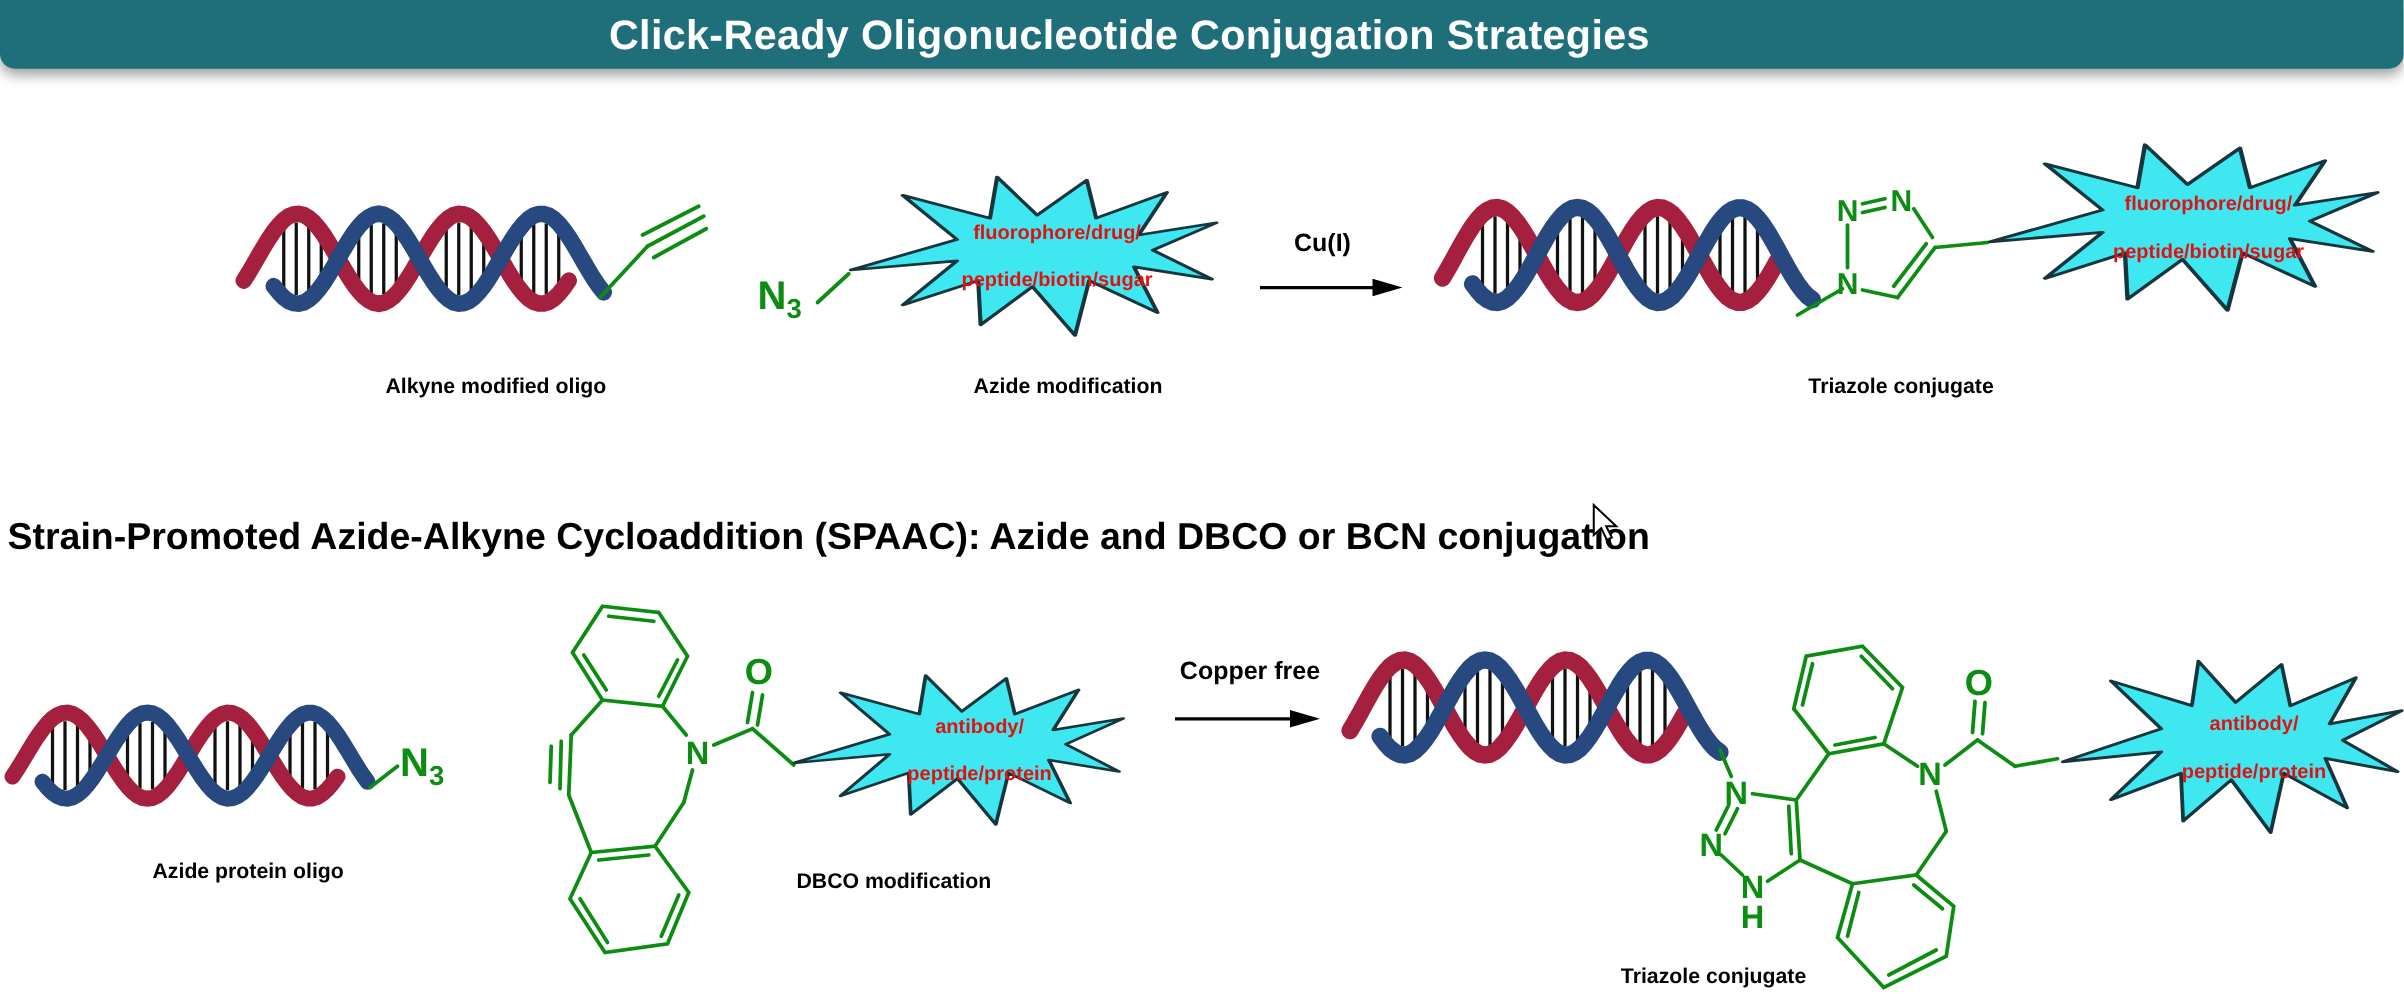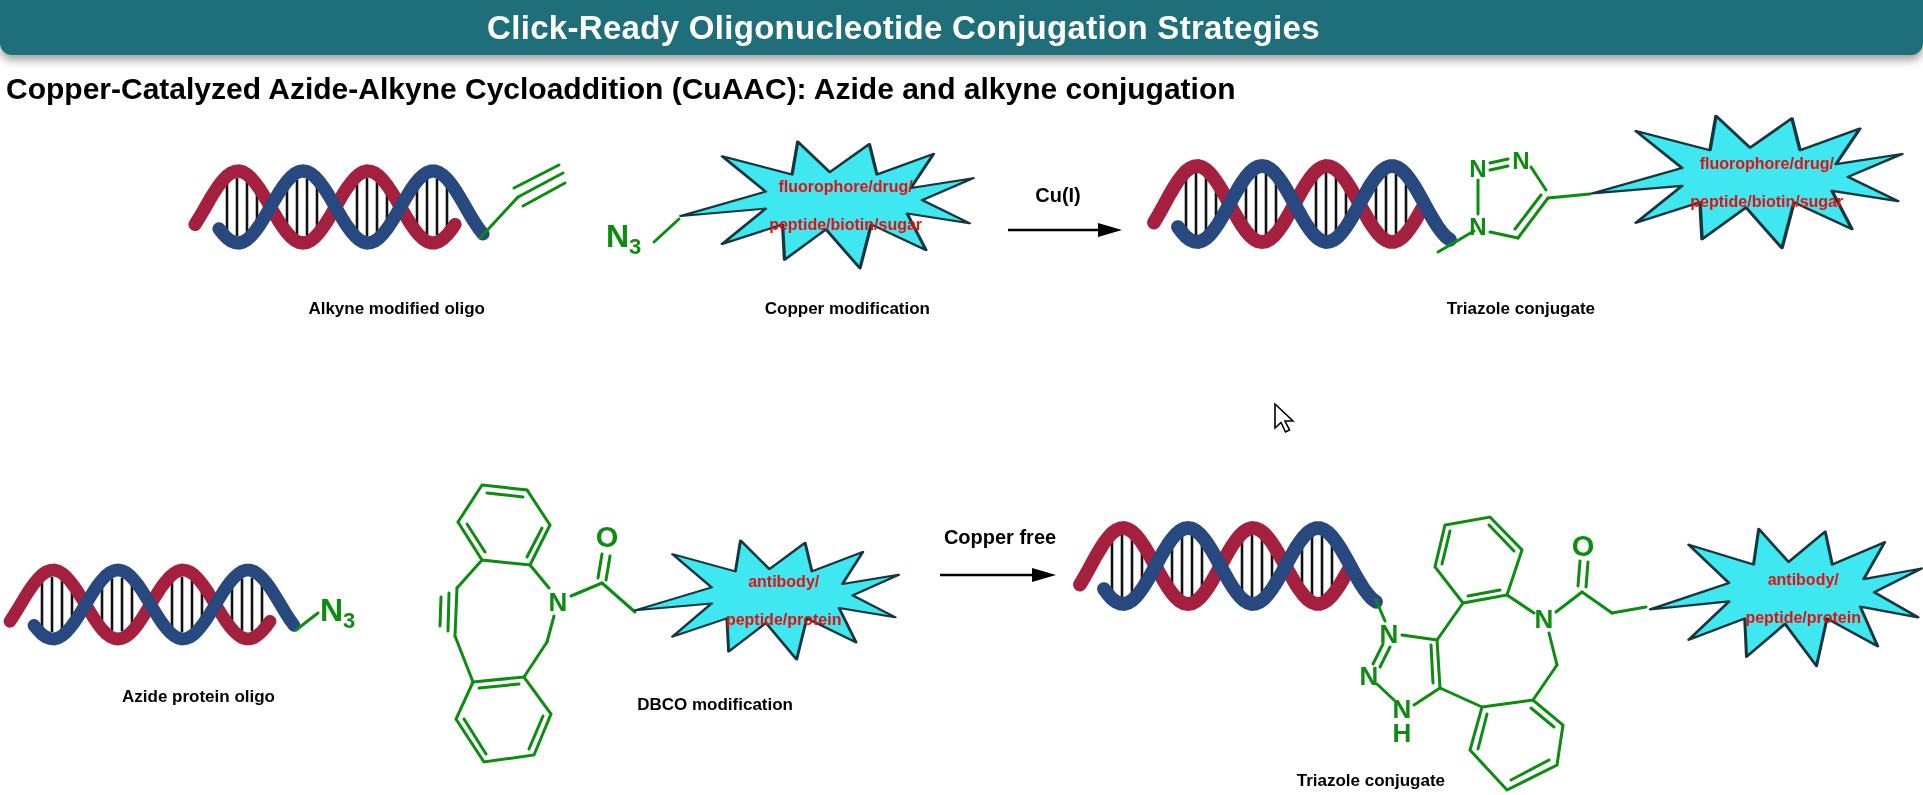--- a/index.html
+++ b/index.html
@@ -36,21 +36,20 @@
 </style>
 </head>
 <body>
 
 <div class="stage">
 
   <header class="titlebar">
     <h1>Click-Ready Oligonucleotide Conjugation Strategies</h1>
   </header>
 
-  <div class="sec-heading" style="left:6px;top:72px">Copper-Catalyzed Azide-Alkyne Cycloaddition (CuAAC): Azide and alkyne conjugation</div>
 
   <div class="dna-helix" style="left:193px;top:163px;width:292px;height:88px">
       <svg width="292" height="88" viewBox="0 0 292 88">
         <line x1="34" y1="20.0" x2="34" y2="68.0" stroke="#111111" stroke-width="2.6"></line>
         <line x1="44" y1="15.0" x2="44" y2="73.0" stroke="#111111" stroke-width="2.6"></line>
         <line x1="54" y1="18.4" x2="54" y2="69.6" stroke="#111111" stroke-width="2.6"></line>
         <line x1="64" y1="29.1" x2="64" y2="58.9" stroke="#111111" stroke-width="2.6"></line>
         <line x1="94" y1="25.2" x2="94" y2="62.8" stroke="#111111" stroke-width="2.6"></line>
         <line x1="104" y1="16.5" x2="104" y2="71.5" stroke="#111111" stroke-width="2.6"></line>
         <line x1="114" y1="15.7" x2="114" y2="72.3" stroke="#111111" stroke-width="2.6"></line>
@@ -81,21 +80,21 @@
   </svg>
   <div class="burst" style="left:675px;top:138px;width:302px;height:134px">
       <svg viewBox="0 0 320 220" preserveAspectRatio="none" class="burst-svg">
         <polygon points="6,128 96,88 50,30 124,60 130,6 164,56 206,10 214,60 274,26 250,82 316,66 262,102 312,140 246,124 266,184 208,142 196,214 160,150 116,200 114,142 50,174 96,116" fill="#3FE8F0" stroke="#16363E" stroke-width="3.5" stroke-linejoin="round"></polygon>
       </svg>
     <div class="burst-text">
       <span>fluorophore/drug/</span>
       <span>peptide/biotin/sugar</span>
     </div>
   </div>
-  <div class="lbl" style="left:730px;top:299px;width:200px">Copper modification</div>
+  <div class="lbl" style="left:730px;top:299px;width:200px">Azide modification</div>
 
   <div class="cond" style="left:1003px;top:184px;width:110px">Cu(I)</div>
   <svg class="abs-svg arrow" style="left:1006px;top:221px" width="118" height="18" viewBox="0 0 118 18">
     <line x1="2" y1="9" x2="94" y2="9"></line>
     <polygon points="92,2 116,9 92,16"></polygon>
   </svg>
 
   <div class="dna-helix" style="left:1152px;top:158px;width:300px;height:92px">
       <svg width="300" height="92" viewBox="0 0 300 92">
         <line x1="34" y1="20.2" x2="34" y2="71.8" stroke="#111111" stroke-width="2.6"></line>
@@ -142,20 +141,21 @@
       <svg viewBox="0 0 320 220" preserveAspectRatio="none" class="burst-svg">
         <polygon points="6,128 96,88 50,30 124,60 130,6 164,56 206,10 214,60 274,26 250,82 316,66 262,102 312,140 246,124 266,184 208,142 196,214 160,150 116,200 114,142 50,174 96,116" fill="#3FE8F0" stroke="#16363E" stroke-width="3.5" stroke-linejoin="round"></polygon>
       </svg>
     <div class="burst-text">
       <span>fluorophore/drug/</span>
       <span>peptide/biotin/sugar</span>
     </div>
   </div>
   <div class="lbl" style="left:1395px;top:299px;width:200px">Triazole conjugate</div>
 
+  <div class="sec-heading" style="left:6px;top:413px">Strain-Promoted Azide-Alkyne Cycloaddition (SPAAC): Azide and DBCO or BCN conjugation</div>
   <svg class="cursor" style="left:1272px;top:402px" width="24" height="32" viewBox="0 0 24 32">
     <polygon points="3,2 3,26 9,20.5 13.5,30 17.5,28 13,19 21,19" fill="#fff" stroke="#000" stroke-width="1.6"></polygon>
   </svg>
 
   <div class="dna-helix" style="left:8px;top:562px;width:290px;height:85px">
       <svg width="290" height="85" viewBox="0 0 290 85">
         <line x1="34" y1="19.8" x2="34" y2="65.2" stroke="#111111" stroke-width="2.6"></line>
         <line x1="44" y1="15.0" x2="44" y2="70.0" stroke="#111111" stroke-width="2.6"></line>
         <line x1="54" y1="18.2" x2="54" y2="66.8" stroke="#111111" stroke-width="2.6"></line>
         <line x1="64" y1="28.6" x2="64" y2="56.4" stroke="#111111" stroke-width="2.6"></line>

